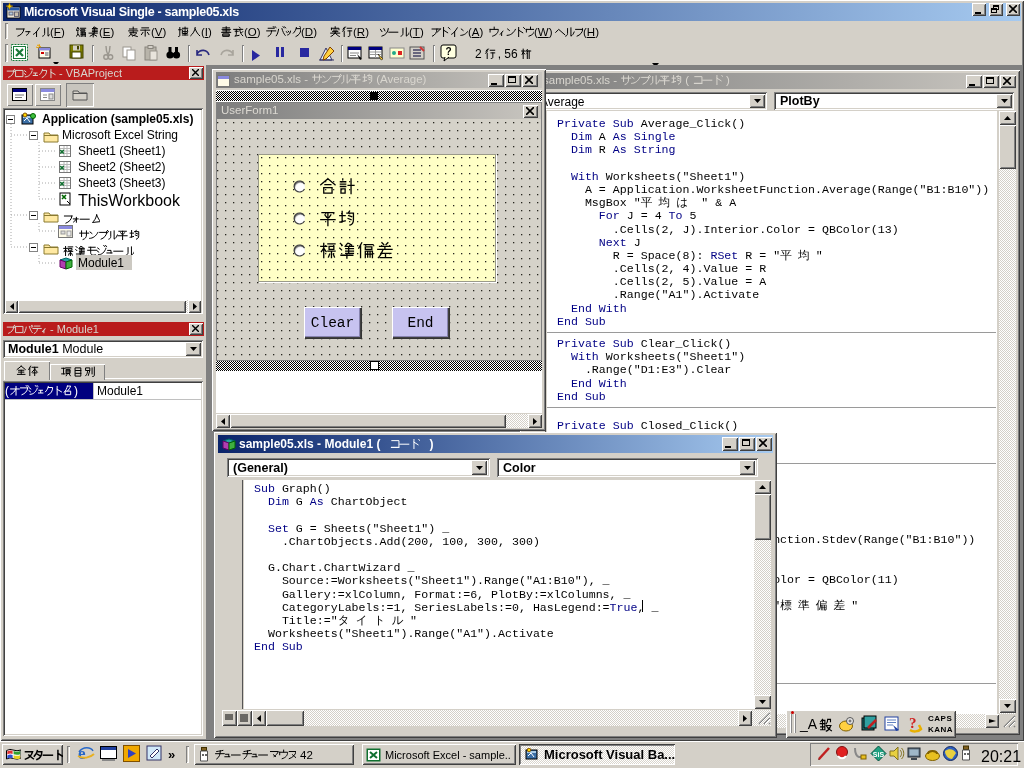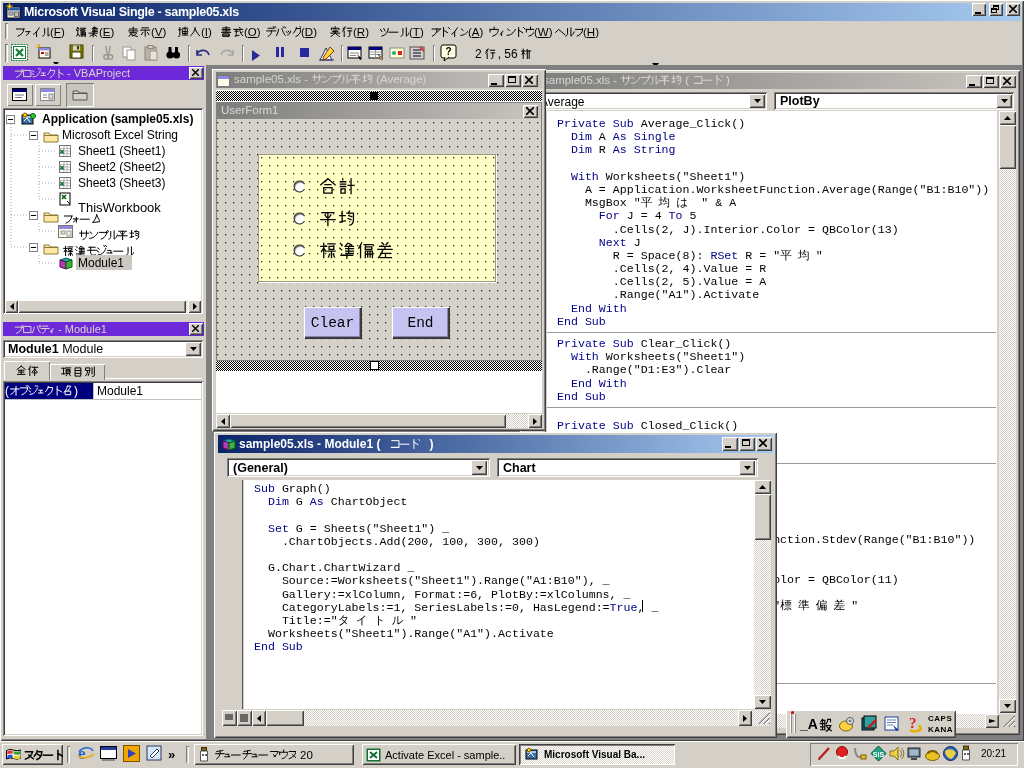--- a/index.html
+++ b/index.html
@@ -6,21 +6,21 @@
 .ab{position:absolute}
 .face{background:#d4d0c8}
 .raised{box-shadow:inset 1px 1px 0 #fff,inset -1px -1px 0 #404040,inset 2px 2px 0 #d4d0c8,inset -2px -2px 0 #808080}
 .btnup{box-shadow:inset 1px 1px 0 #fff,inset -1px -1px 0 #404040,inset 2px 2px 0 #d4d0c8,inset -2px -2px 0 #808080;background:#d4d0c8}
 .btnthin{box-shadow:inset 1px 1px 0 #fff,inset -1px -1px 0 #808080;background:#d4d0c8}
 .sunkthin{box-shadow:inset 1px 1px 0 #808080,inset -1px -1px 0 #fff;background:#d4d0c8}
 .sunk{box-shadow:inset 1px 1px 0 #808080,inset -1px -1px 0 #fff,inset 2px 2px 0 #404040,inset -2px -2px 0 #d4d0c8}
 .white{background:#fff}
 .titA{background:linear-gradient(90deg,#0a246a,#a6caf0)}
 .titI{background:linear-gradient(90deg,#7d7d7d,#c9c6c0)}
-.capt{background:#6d28d9;color:#d8d5ce;font-size:11px;line-height:14px;padding-left:10px;overflow:hidden;white-space:nowrap}
+.capt{background:#b91c1c;color:#d8d5ce;font-size:11px;line-height:14px;padding-left:2px;overflow:hidden;white-space:nowrap}
 .hatch{background:repeating-conic-gradient(#000 0% 25%,#fff 0% 50%);background-size:2px 2px}
 .code{font-family:"Liberation Mono",monospace;font-size:11.6px;letter-spacing:0.015px;white-space:pre;color:#000}
 .cl{height:13.2px;line-height:13.2px}
 .k{color:#000085}
 .w{letter-spacing:6.2px}
 .sep{height:9px;position:relative}
 .sep>div{position:absolute;top:4px;height:1px;background:#9a9a9a}
 .sbtrack{background-image:repeating-conic-gradient(#fff 0% 25%,#d4d0c8 0% 50%);background-size:2px 2px}
 .thumb{box-shadow:inset 1px 1px 0 #fff,inset -1px -1px 0 #404040,inset 2px 2px 0 #d4d0c8,inset -2px -2px 0 #808080;background:#d4d0c8}
 </style></head><body>
@@ -537,21 +537,21 @@
       <rect x="1.5" y="1.5" width="11" height="11" fill="#fff" stroke="#777"></rect>
       <path d="M2 4.5 H12 M2 7 H12 M2 9.5 H12 M6 2 V12 M9 2 V12" stroke="#b8b8b8"></path>
       <path d="M2.2 6 L5.8 9.5 M5.8 6 L2.2 9.5" stroke="#107030" stroke-width="1.4"></path>
     </svg></div>
 <div class="ab" style="left:78px;top:175.9px;font-size:12px;white-space:nowrap">Sheet3 (Sheet3)</div>
 <div class="ab" style="left:58px;top:192.0px"><svg width="15" height="14">
       <rect x="2" y="1" width="10" height="12" fill="#fff" stroke="#000"></rect>
       <path d="M4 3 L8 7 M8 3 L4 7" stroke="#060" stroke-width="1.6"></path>
       <path d="M9 9 l3 3" stroke="#000"></path>
     </svg></div>
-<div class="ab" style="left:78px;top:200px;font-size:13px;white-space:nowrap">ThisWorkbook</div>
+<div class="ab" style="left:78px;top:192.0px;font-size:16px;white-space:nowrap">ThisWorkbook</div>
 <div class="ab" style="left:29px;top:211.10000000000002px;width:9px;height:9px;border:1px solid #848484;background:#fff">
     <div class="ab" style="left:1px;top:3px;width:5px;height:1px;background:#000"></div>
   </div>
 <div class="ab" style="left:43px;top:209.10000000000002px"><svg width="16" height="13">
       <path d="M1 3 h5 l1.5 2 H15 V12 H1 Z" fill="#ffe9a2" stroke="#8a7a30"></path>
       <path d="M1 5.5 H15" stroke="#8a7a30"></path>
     </svg></div>
 <div class="ab" style="left:62px;top:209.10000000000002px"><svg style="vertical-align:middle;" width="38" height="12" viewBox="0 0 38 12">
       <g fill="none" stroke="#000" stroke-linecap="square">
         <g transform="translate(0.2,0.0) scale(0.7500)">
@@ -909,21 +909,21 @@
   </div>
 <div class="ab face" style="left:218px;top:455px;width:555px;height:25px"></div>
 <div class="ab sunk white" style="left:227px;top:458px;width:263px;height:19px"></div>
 <div class="ab" style="left:233px;top:461px;font-size:12.5px;font-weight:bold">(General)</div>
 <div class="ab thumb" style="left:471px;top:460px;width:16px;height:15px;display:flex;align-items:center;justify-content:center">
     <svg width="7" height="4">
       <polygon points="0,0 7,0 3.5,4" fill="#000"></polygon>
     </svg>
   </div>
 <div class="ab sunk white" style="left:497px;top:458px;width:261px;height:19px"></div>
-<div class="ab" style="left:503px;top:461px;font-size:12.5px;font-weight:bold">Chart</div>
+<div class="ab" style="left:503px;top:461px;font-size:12.5px;font-weight:bold">Color</div>
 <div class="ab thumb" style="left:739px;top:460px;width:16px;height:15px;display:flex;align-items:center;justify-content:center">
     <svg width="7" height="4">
       <polygon points="0,0 7,0 3.5,4" fill="#000"></polygon>
     </svg>
   </div>
 <div class="ab" style="left:222px;top:480px;width:21px;height:229px;background:#d4d0c8;border-right:1px solid #555"></div>
 <div class="ab white" style="left:244px;top:480px;width:510px;height:229px"></div>
 <div class="ab code" style="left:254px;top:482px;width:495px"><div class="cl"><span class="k">Sub</span> Graph()</div><div class="cl">  <span class="k">Dim</span> G <span class="k">As</span> ChartObject</div><div class="cl"></div><div class="cl">  <span class="k">Set</span> G = Sheets("Sheet1") _</div><div class="cl">    .ChartObjects.Add(200, 100, 300, 300)</div><div class="cl"></div><div class="cl">  G.Chart.ChartWizard _</div><div class="cl">    Source:=Worksheets("Sheet1").Range("A1:B10"), _</div><div class="cl">    Gallery:=xlColumn, Format:=6, PlotBy:=xlColumns, _</div><div class="cl">    CategoryLabels:=1, SeriesLabels:=0, HasLegend:=<span class="k">True</span>, _</div><div class="cl">    Title:="<span class="w">タイトル</span>"</div><div class="cl">  Worksheets("Sheet1").Range("A1").Activate</div><div class="cl"><span class="k">End Sub</span></div></div>
 <div class="ab" style="left:642px;top:600px;width:1px;height:12px;background:#000"></div>
 <div class="ab sbtrack" style="left:754px;top:480px;width:17px;height:229px"></div>
@@ -961,21 +961,21 @@
     </svg>
   </div>
 <svg class="ab" style="left:755px;top:709px" width="16" height="16">
     <path d="M15 4 L4 15 M15 9 L9 15 M15 14 L14 15" stroke="#808080" stroke-width="1.5"></path>
     <path d="M15 5 L5 15 M15 10 L10 15" stroke="#fff" stroke-width="1"></path>
   </svg>
 <div class="ab raised face" style="left:786px;top:710px;width:170px;height:28px"></div>
 <div class="ab" style="left:790px;top:714px;width:2px;height:19px;background:#fff;border-right:1px solid #888"></div>
 <div class="ab" style="left:794px;top:714px;width:2px;height:19px;background:#fff;border-right:1px solid #888"></div>
 <div class="ab" style="left:791px;top:711px;width:3px;height:3px;background:#c00;border-radius:50%"></div>
-<div class="ab" style="left:800px;top:716px;font-size:14px;font-weight:bold">_A</div>
+<div class="ab" style="left:800px;top:716px;font-size:14px;font-weight:normal">_A</div>
 <div class="ab" style="left:818px;top:716px"><svg style="vertical-align:middle;" width="15" height="15" viewBox="0 0 15 15">
       <g fill="none" stroke="#000" stroke-linecap="square">
         <g transform="translate(0.3,0.0) scale(0.9375)">
           <path stroke-width="1.20" d="M4.5 1.5 L2.5 4 M4.5 2.5 H7 V12.5 M4.5 2.5 V12.5 M2 6 H7 M2.5 9.5 H7 M2.5 12.5 H7 M10 1.5 C10 3.5 9.5 5 8.5 6 M10 1.5 H13 V4 M9 8 H13.5 C13 9 12.5 10 11.5 10.5 M8.5 8 C9.5 10.5 11.5 12.5 14 13.5 M12.5 10.5 C11.5 12 10 13.5 8.5 14"></path>
         </g>
       </g>
     </svg></div>
 <svg class="ab" style="left:838px;top:715px" width="18" height="18">
     <ellipse cx="8" cy="11" rx="6.5" ry="5" fill="#ffd040" stroke="#806000"></ellipse>
     <circle cx="12" cy="6" r="3.5" fill="#e8e8e8" stroke="#555"></circle>
@@ -1069,38 +1069,38 @@
           <path stroke-width="1.39" d="M2.5 3.5 H13.5 C12 6.5 10 9 7.5 10.5 M6.5 8 L9.5 10.5"></path>
         </g>
         <g transform="translate(63.9,0.0) scale(0.7188)">
           <path stroke-width="1.39" d="M8 1.5 V4 M2.5 4.5 H13.5 C13.5 9 11 12 6 13.5 M2.5 4.5 V8"></path>
         </g>
         <g transform="translate(73.1,0.0) scale(0.7188)">
           <path stroke-width="1.39" d="M3 3.5 H12.5 C11.5 8 8.5 11.5 3 13.5 M7.5 8 C9.5 10 11.5 11.5 13.5 13"></path>
         </g>
       </g>
     </svg>
-    <span style="font-size:11.5px">20</span>
+    <span style="font-size:11.5px">42</span>
   </div>
 <div class="ab btnup" style="left:362px;top:744px;width:154px;height:21px;display:flex;align-items:center;gap:4px;padding-left:4px">
     <svg width="15" height="14">
       <rect x="0.5" y="0.5" width="14" height="13" fill="#107030"></rect>
       <rect x="2" y="2" width="11" height="10" fill="#fff"></rect>
       <path d="M4 4 L11 10 M11 4 L4 10" stroke="#107030" stroke-width="2"></path>
     </svg>
-    <span style="font-size:11px;white-space:nowrap;overflow:hidden">Activate Excel - sample..</span>
+    <span style="font-size:11px;white-space:nowrap;overflow:hidden">Microsoft Excel - sample..</span>
   </div>
 <div class="ab" style="left:519px;top:744px;width:156px;height:21px;background-image:repeating-conic-gradient(#fff 0% 25%,#d9d5cd 0% 50%);background-size:2px 2px;box-shadow:inset 1px 1px 0 #404040,inset -1px -1px 0 #fff,inset 2px 2px 0 #808080;display:flex;align-items:center;gap:4px;padding-left:6px">
     <svg width="15" height="14">
       <rect x="1" y="2" width="11" height="9" fill="#3a6ea5" stroke="#000"></rect>
       <rect x="2" y="3" width="9" height="2" fill="#aacce8"></rect>
       <circle cx="4" cy="2" r="1.8" fill="#ffd700" stroke="#850"></circle>
       <path d="M3 8 L6 5 L9 9" stroke="#fff" fill="none"></path>
     </svg>
-    <span style="font-size:10px;font-weight:bold;white-space:nowrap;overflow:hidden">Microsoft  Visual  Ba...</span>
+    <span style="font-size:13px;font-weight:bold;white-space:nowrap;overflow:hidden">Microsoft  Visual  Ba...</span>
   </div>
 <div class="ab sunkthin" style="left:810px;top:743px;width:208px;height:23px"></div>
 <div class="ab" style="left:816px;top:745px"><svg width="17" height="17">
       <path d="M3 14 L13 3" stroke="#c02020" stroke-width="2.5"></path>
       <path d="M2 15 L4 15 L3 13 Z" fill="#802020"></path>
     </svg></div>
 <div class="ab" style="left:834px;top:745px"><svg width="17" height="17">
       <circle cx="8" cy="7" r="5.5" fill="#e02020" stroke="#801010"></circle>
       <path d="M4 11 C6 14 10 14 12 11" stroke="#fff" stroke-width="2" fill="none"></path>
     </svg></div>
@@ -1128,12 +1128,12 @@
 <div class="ab" style="left:942px;top:745px"><svg width="17" height="17">
       <circle cx="8.5" cy="8.5" r="7" fill="#3060c0" stroke="#102860"></circle>
       <path d="M3 6 C7 3 12 4 14 8 L10 14 C6 14 3 10 3 6" fill="#e8d040"></path>
     </svg></div>
 <div class="ab" style="left:960px;top:745px"><svg width="13" height="16">
       <rect x="3.5" y="1" width="5" height="3.5" fill="#806020" stroke="#403000"></rect>
       <path d="M2.5 5 h7 v10 h-7 z" fill="#fff" stroke="#555"></path>
       <circle cx="5" cy="9" r="1" fill="#333"></circle>
       <circle cx="8" cy="9" r="1" fill="#333"></circle>
     </svg></div>
-<div class="ab" style="left:981px;top:748px;font-size:10px">20:21</div>
+<div class="ab" style="left:981px;top:748px;font-size:16px">20:21</div>
 </body></html>

